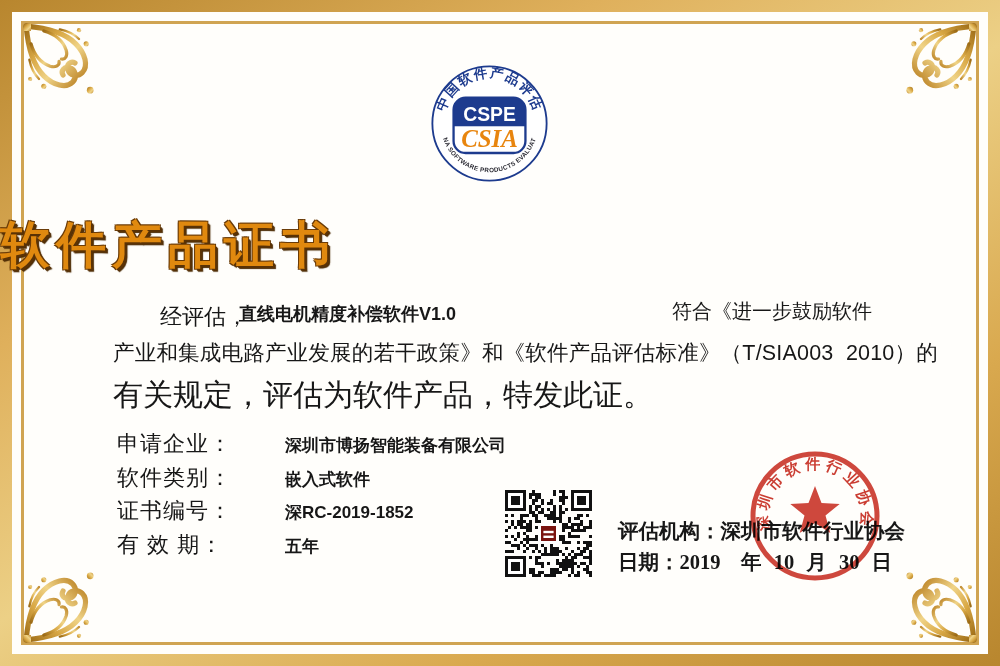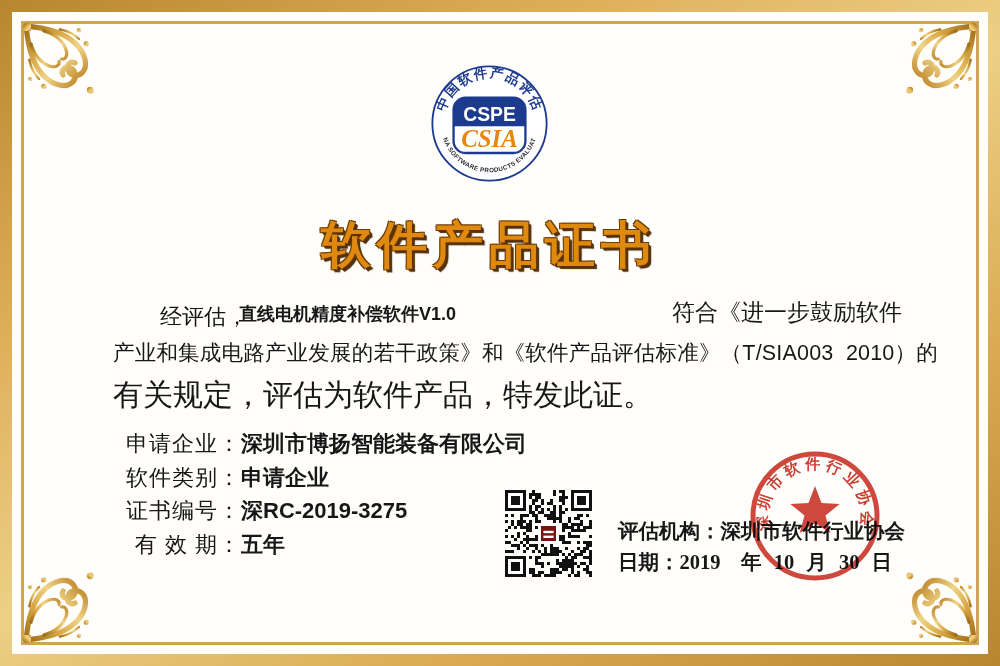--- a/index.html
+++ b/index.html
@@ -10,34 +10,34 @@
   }
   .paper{position:absolute; inset:12px; background:#fffefb;}
   .inner-frame{position:absolute; inset:21px; border:3px solid #d0a452;}
   .corner{position:absolute; width:80px; height:80px;}
   .corner.tl{left:23px; top:23px;}
   .corner.tr{right:23px; top:23px; transform:scaleX(-1);}
   .corner.bl{left:23px; bottom:23px; transform:scaleY(-1);}
   .corner.br{right:23px; bottom:23px; transform:scale(-1,-1);}
   .emblem{position:absolute; left:425px; top:59px; width:129px; height:129px;}
   .title{
-    position:absolute; left:0; right:22px; top:212px; margin:0; text-align:center;
+    position:absolute; left:0; right:22px; top:212px; margin:0; 
     font-size:50px; font-weight:bold; letter-spacing:6px; color:#e0890f;
     text-shadow:2px 2px 0 #5a3205,-1px -1px 0 #6b3c08,1px -1px 0 #6b3c08,-1px 1px 0 #6b3c08,3px 3px 1px #4a2a04;
   }
   .tline{position:absolute; white-space:pre; line-height:1;}
   .intro{left:160px; top:306px; font-size:22px;}
   .sw-name{left:239px; top:305px; font-size:18px; font-weight:600;text-align:right;}
-  .l1r{left:672px; top:301px; font-size:23px;}
+  .l1r{left:672px; top:301px; font-size:20px;}
   .l2{left:113px; top:343px; font-size:21.5px; letter-spacing:0.2px;}
   .l3{left:113px; top:380px; font-size:30px;}
-  .fields{position:absolute; left:117px; top:429px;text-align:right;}
+  .fields{position:absolute; left:117px; top:429px;}
   .frow{display:flex; align-items:baseline; height:33.5px; white-space:pre;}
   .flabel{font-size:22px; width:124px; letter-spacing:1px;}
-  .fvalue{font-size:22px; font-weight:600;}
+  .fvalue{font-size:17px; font-weight:600;margin-left:44px;}
   .qr{position:absolute; left:505px; top:490px;}
   .agency{left:618px; top:521px; font-size:20.5px; font-weight:700;}
   .date{left:618px; top:552px; font-size:20.5px; font-weight:600; word-spacing:7px;font-family:Liberation Serif, serif;}
   .seal{position:absolute; left:745px; top:446px; width:140px; height:140px;
         mix-blend-mode:multiply; opacity:0.9;}
 </style>
 </head>
 <body>
 
 <div class="cert">
@@ -114,25 +114,25 @@
   <div class="tline l2">产业和集成电路产业发展的若干政策》和《软件产品评估标准》（T/SIA003  2010）的</div>
   <div class="tline l3">有关规定，评估为软件产品，特发此证。</div>
 
   <div class="fields">
     <div class="frow">
       <span class="flabel">申请企业：</span>
       <span class="fvalue">深圳市博扬智能装备有限公司</span>
     </div>
     <div class="frow">
       <span class="flabel">软件类别：</span>
-      <span class="fvalue">申请企业</span>
+      <span class="fvalue">嵌入式软件</span>
     </div>
     <div class="frow">
       <span class="flabel">证书编号：</span>
-      <span class="fvalue">深RC-2019-3275</span>
+      <span class="fvalue">深RC-2019-1852</span>
     </div>
     <div class="frow">
       <span class="flabel">有 效 期：</span>
       <span class="fvalue">五年</span>
     </div>
   </div>
 
   <svg id="qr" class="qr" width="87" height="87">
       <rect x="27" y="0" width="3" height="3" fill="#111"></rect>
       <rect x="48" y="0" width="3" height="3" fill="#111"></rect>

